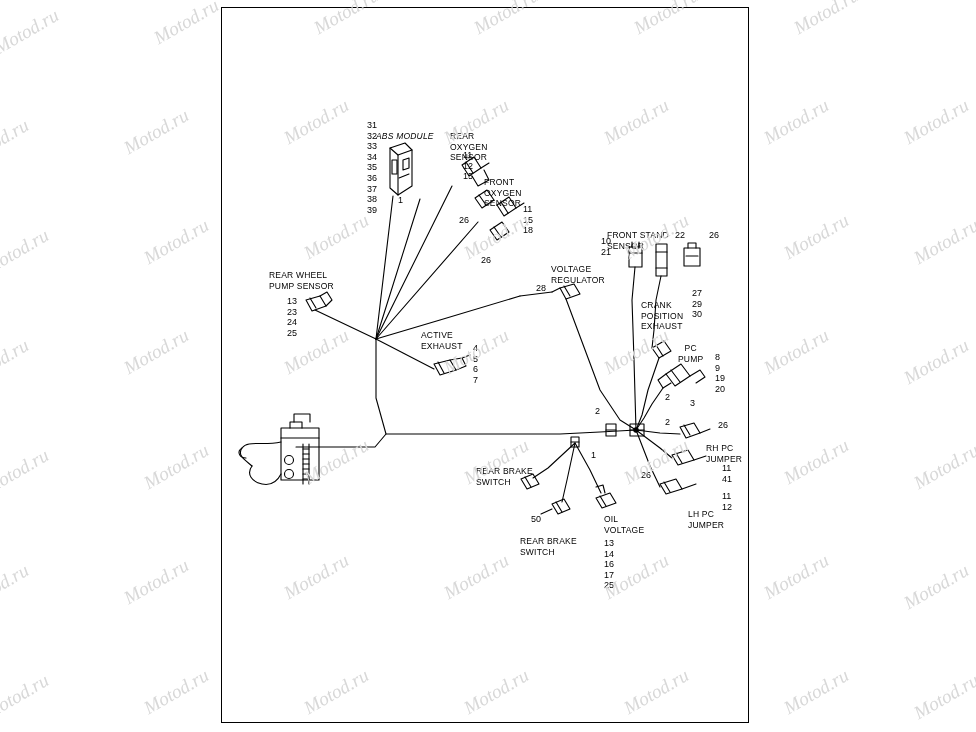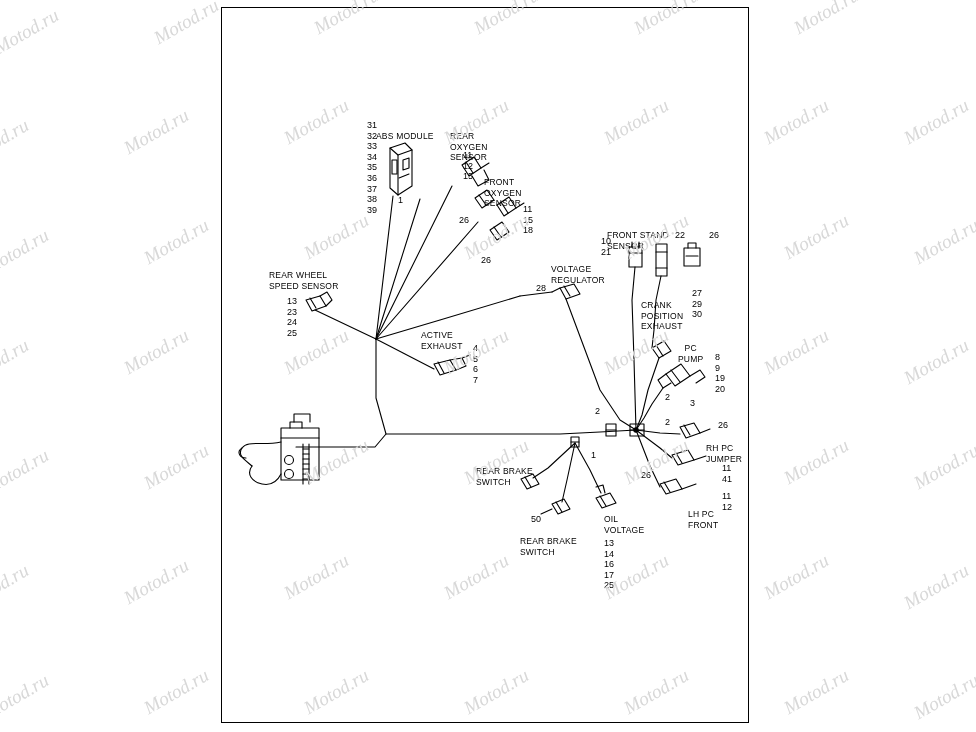--- a/index.html
+++ b/index.html
@@ -304,44 +304,44 @@
         <path d="M552 509 L541 514"></path>
       </g>
 
       <g>
         <path d="M571 437 L579 437 L579 447 L571 447 Z"></path>
         <path d="M571 442 L579 442"></path>
       </g>
     </g>
   </svg>
 
-  <div class="lbl" style="left:376px; top:131px;">ABS MODULE</div>
+  <div class="lbl" style="left:376px; top:131px;font-style:italic;">ABS MODULE</div>
   <div class="lbl" style="left:450px; top:131px;">REAR
 OXYGEN
 SENSOR</div>
   <div class="lbl" style="left:484px; top:177px;">FRONT
 OXYGEN
 SENSOR</div>
   <div class="lbl" style="left:269px; top:270px;">REAR WHEEL
-SPEED SENSOR</div>
+PUMP SENSOR</div>
   <div class="lbl" style="left:421px; top:330px;">ACTIVE
 EXHAUST</div>
   <div class="lbl" style="left:551px; top:264px;">VOLTAGE
 REGULATOR</div>
   <div class="lbl" style="left:607px; top:230px;">FRONT STAND
 SENSOR</div>
   <div class="lbl" style="left:641px; top:300px;">CRANK
 POSITION
 EXHAUST</div>
   <div class="lbl" style="left:678px; top:343px;text-align:center;">PC
 PUMP</div>
   <div class="lbl" style="left:706px; top:443px;">RH PC
 JUMPER</div>
   <div class="lbl" style="left:688px; top:509px;">LH PC
-FRONT</div>
+JUMPER</div>
   <div class="lbl" style="left:476px; top:466px;">REAR BRAKE
 SWITCH</div>
   <div class="lbl" style="left:520px; top:536px;">REAR BRAKE
 SWITCH</div>
   <div class="lbl" style="left:604px; top:514px;">OIL
 VOLTAGE</div>
 
   <div class="num" style="left:359px; top:120px;margin-left:8px;">31
 32
 33

